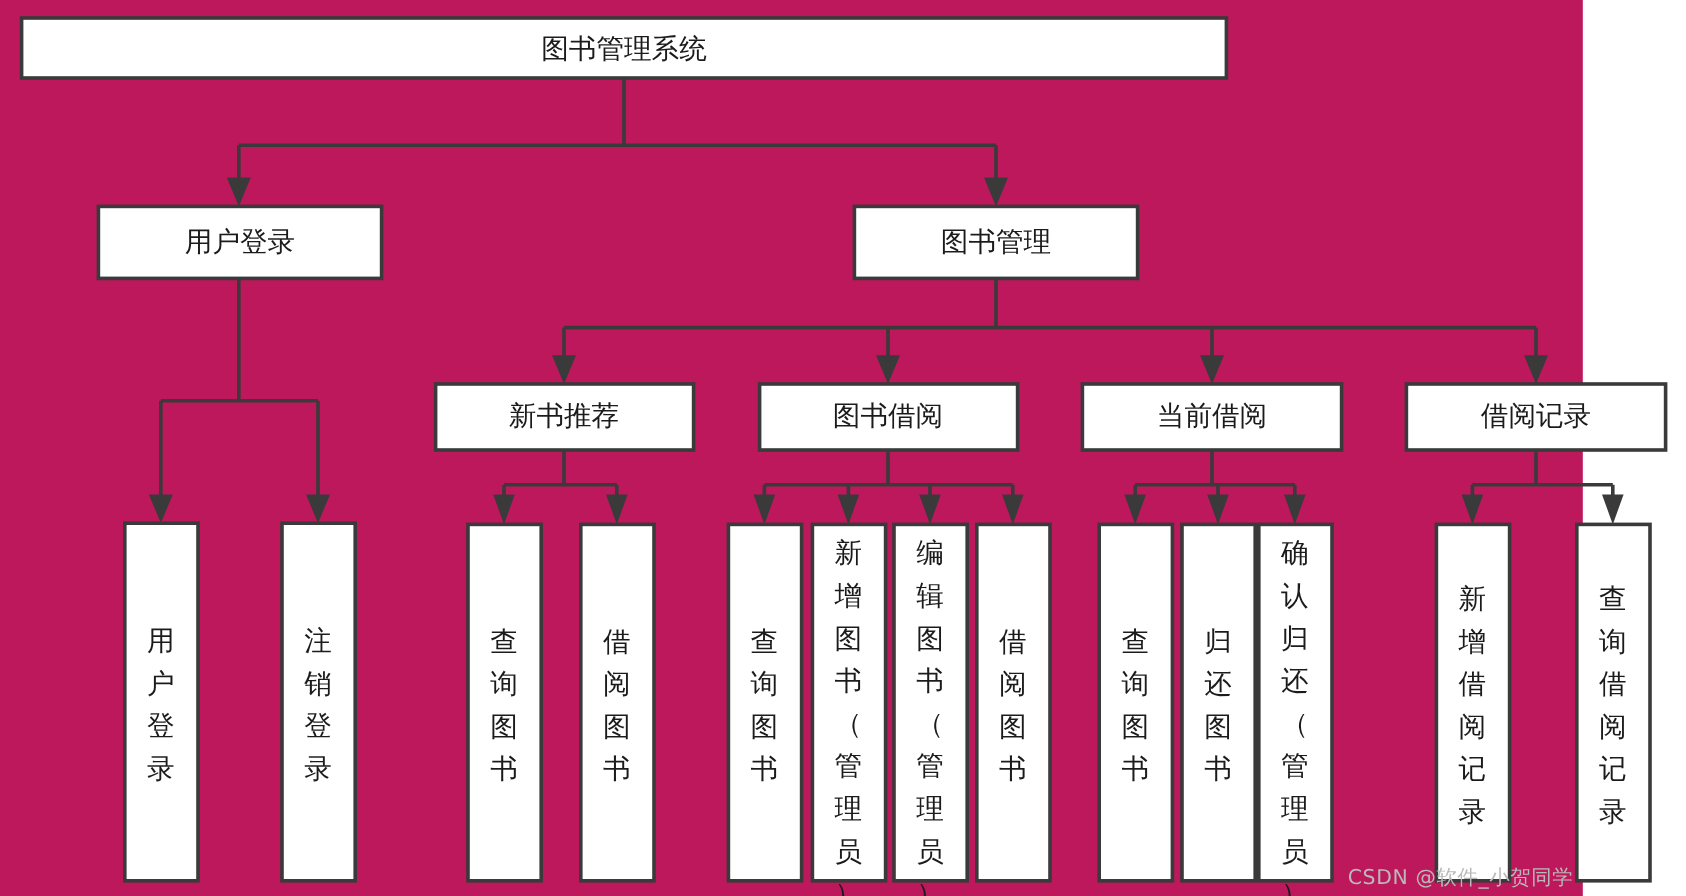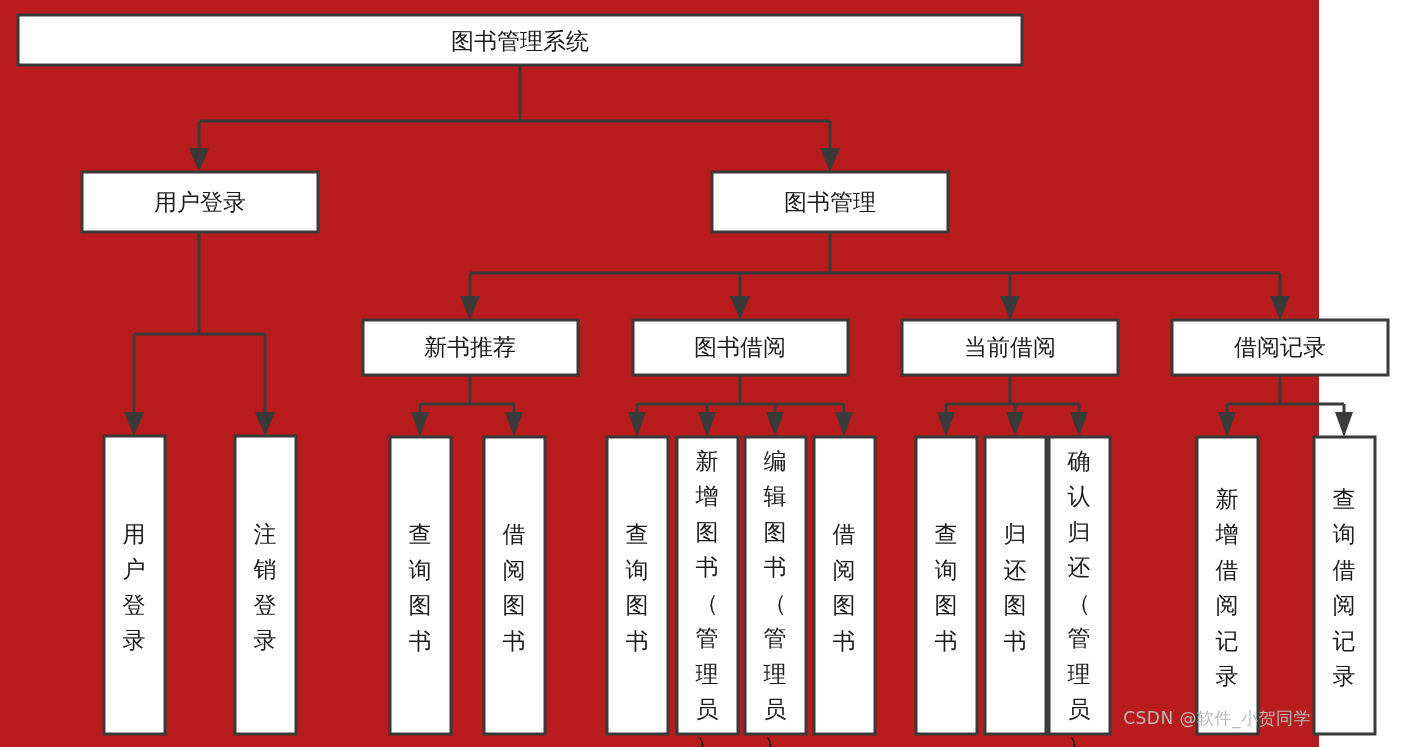--- a/index.html
+++ b/index.html
@@ -10,21 +10,21 @@
   body {
     width: 1405px;
     height: 747px;
     overflow: hidden;
     font-family: "DejaVu Sans", "Liberation Sans", sans-serif;
   }
   #diagram-root {
     position: relative;
     width: 1319px;
     height: 747px;
-    background: #b91c1c;
+    background: #be185d;
   }
   svg#tree-svg {
     position: absolute;
     left: 0;
     top: 0;
     width: 1405px;
     height: 747px;
     display: block;
   }
   .node-box {
@@ -51,21 +51,21 @@
   }
   .node-label-v {
     font-family: "DejaVu Sans", "Liberation Sans", sans-serif;
     font-size: 23px;
     fill: #1b1b1b;
     text-anchor: middle;
   }
   .watermark {
     position: absolute;
     right: 8px;
-    bottom: 17px;
+    bottom: 4px;
     font-family: "DejaVu Sans", "Liberation Sans", sans-serif;
     font-size: 17px;
     color: #b9b9b9;
     letter-spacing: 0.5px;
     white-space: nowrap;
     user-select: none;
   }
 </style>
 </head>
 <body>

